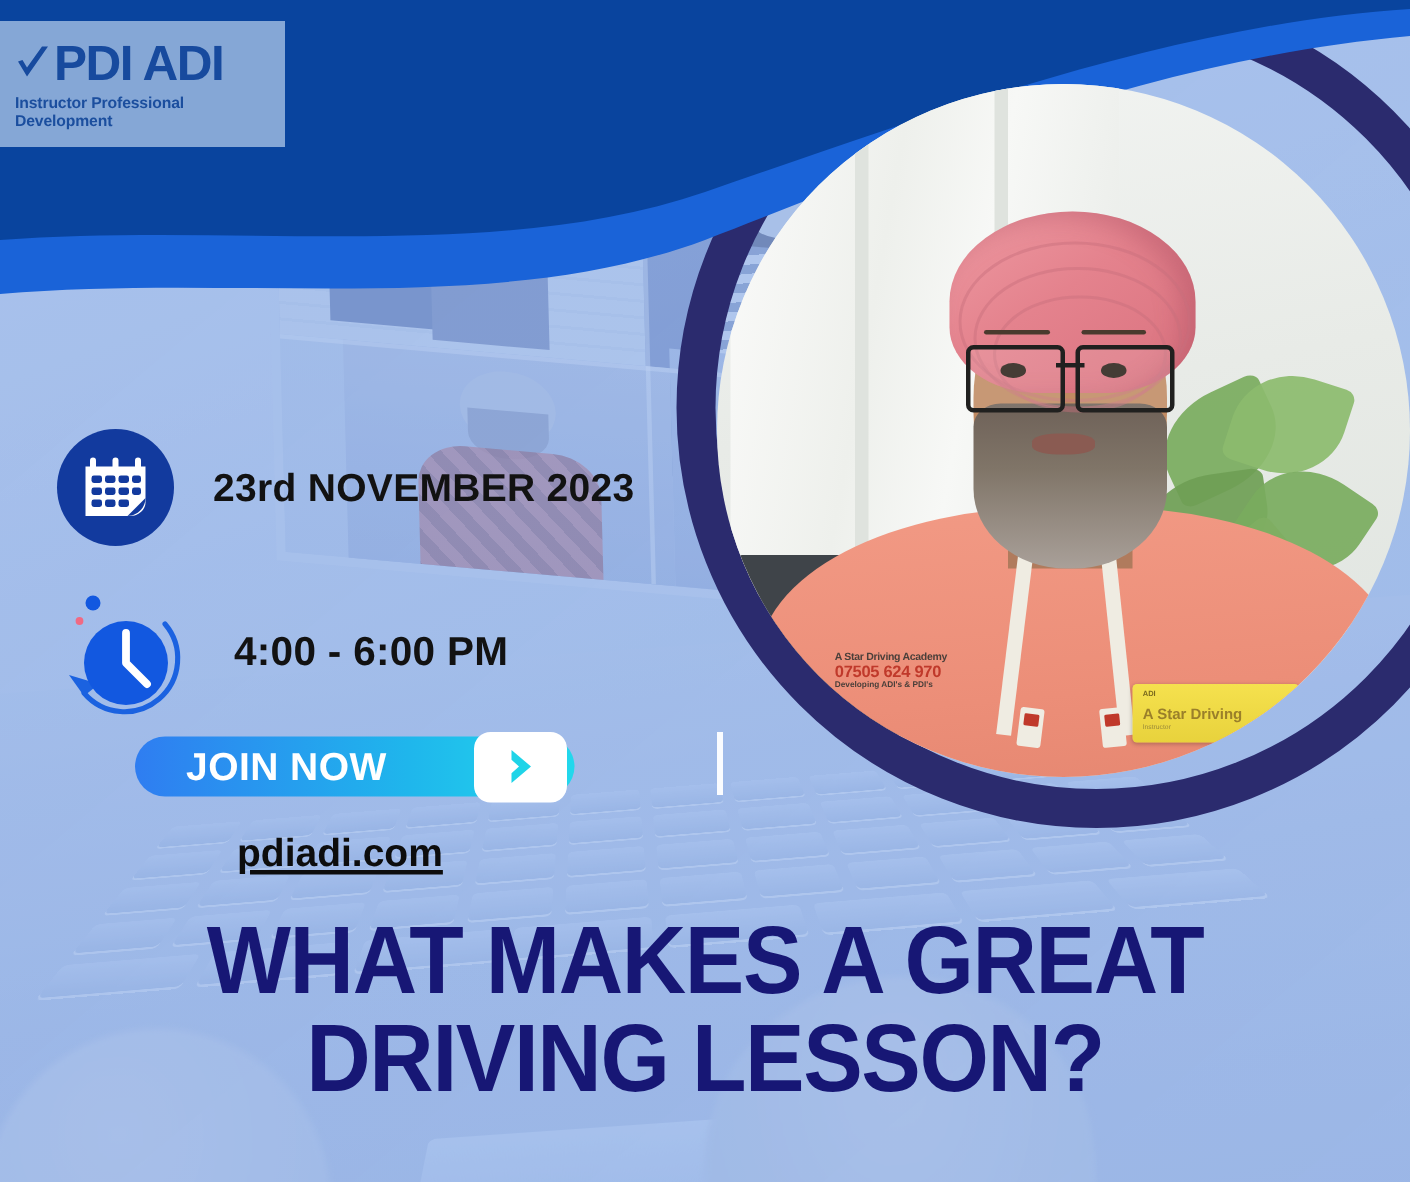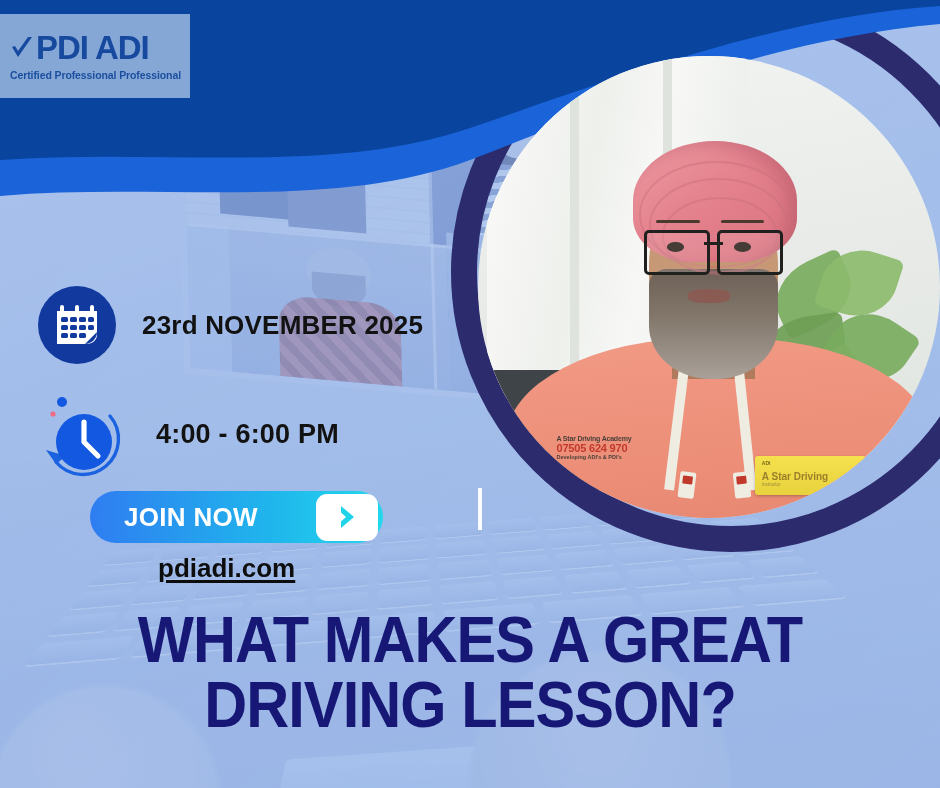--- a/index.html
+++ b/index.html
@@ -106,21 +106,21 @@
     width:78px;height:78px;border-radius:50%;background:#123a9e;
     display:flex;align-items:center;justify-content:center;flex:none;
   }
   .clock-wrap{position:relative;width:96px;height:96px;flex:none;}
   .info-text{font-size:26px;font-weight:bold;color:#121212;letter-spacing:.2px;}
   .row-date .info-text{margin-left:26px;}
   .row-time .info-text{margin-left:26px;font-size:27px;}
 
   
   .cta{
-    position:absolute;left:90px;top:491px;width:293px;height:52px;border-radius:28px;
+    position:absolute;left:90px;top:491px;width:293px;height:40px;border-radius:28px;
     background:linear-gradient(90deg,#2f7df1 0%,#1fb6ec 62%,#22d8ec 100%);
     display:flex;align-items:center;justify-content:space-between;
     padding-left:34px;padding-right:5px;box-sizing:border-box;
   }
   .cta-label{color:#fff;font-size:26px;font-weight:bold;letter-spacing:.3px;}
   .cta-arrow{
     width:62px;height:47px;border-radius:11px;background:#fff;
     display:flex;align-items:center;justify-content:center;flex:none;
   }
   .site{
@@ -313,21 +313,21 @@
     <path d="M0,0 H940 V6 C780,16 610,80 470,128 C330,176 160,148 0,160 Z" fill="#09449e"></path>
   </svg>
 
   <div class="logo-box">
     <div class="logo-main">
       <svg class="logo-check" viewBox="0 0 24 26">
         <path d="M2,12 L8,22 L22,2 L18,2 L8,16 L5,11 Z" fill="#174a9e"></path>
       </svg>
       <span class="logo-word">PDI ADI</span>
     </div>
-    <div class="logo-sub">Certified Professional Professional</div>
+    <div class="logo-sub">Instructor Professional Development</div>
   </div>
 
   <div class="row row-date">
     <div class="cal-circle">
       <svg width="46" height="46" viewBox="0 0 46 46">
         <rect x="6" y="3" width="4" height="9" rx="2" fill="#fff"></rect>
         <rect x="21" y="3" width="4" height="9" rx="2" fill="#fff"></rect>
         <rect x="36" y="3" width="4" height="9" rx="2" fill="#fff"></rect>
         <path d="M3,9 H43 V33 C43,38 38,42 33,42 H3 Z" fill="#fff"></path>
         <path d="M43,30 L31,42 C37,42 43,37 43,30 Z" fill="#123a9e"></path>
@@ -339,21 +339,21 @@
           <rect x="7" y="23" width="7" height="5" rx="1.6"></rect>
           <rect x="16" y="23" width="7" height="5" rx="1.6"></rect>
           <rect x="25" y="23" width="7" height="5" rx="1.6"></rect>
           <rect x="34" y="23" width="6" height="5" rx="1.6"></rect>
           <rect x="7" y="31" width="7" height="5" rx="1.6"></rect>
           <rect x="16" y="31" width="7" height="5" rx="1.6"></rect>
           <rect x="25" y="31" width="7" height="5" rx="1.6"></rect>
         </g>
       </svg>
     </div>
-    <span class="info-text">23rd NOVEMBER 2025</span>
+    <span class="info-text">23rd NOVEMBER 2023</span>
   </div>
 
   <div class="row row-time">
     <div class="clock-wrap">
       <svg width="96" height="96" viewBox="0 0 96 96">
         <path d="M76,30 A34,34 0 1,1 22,76" fill="none" stroke="#1b62e0" stroke-width="3.4" stroke-linecap="round"></path>
         <path d="M12,64 L22,78 L32,70 Z" fill="#1b62e0"></path>
         <circle cx="50" cy="56" r="28" fill="#1258e0"></circle>
         <path d="M50,36 V56 L64,70" fill="none" stroke="#fff" stroke-width="5.2" stroke-linecap="round" stroke-linejoin="round"></path>
         <circle cx="28" cy="16" r="5" fill="#1258e0"></circle>

